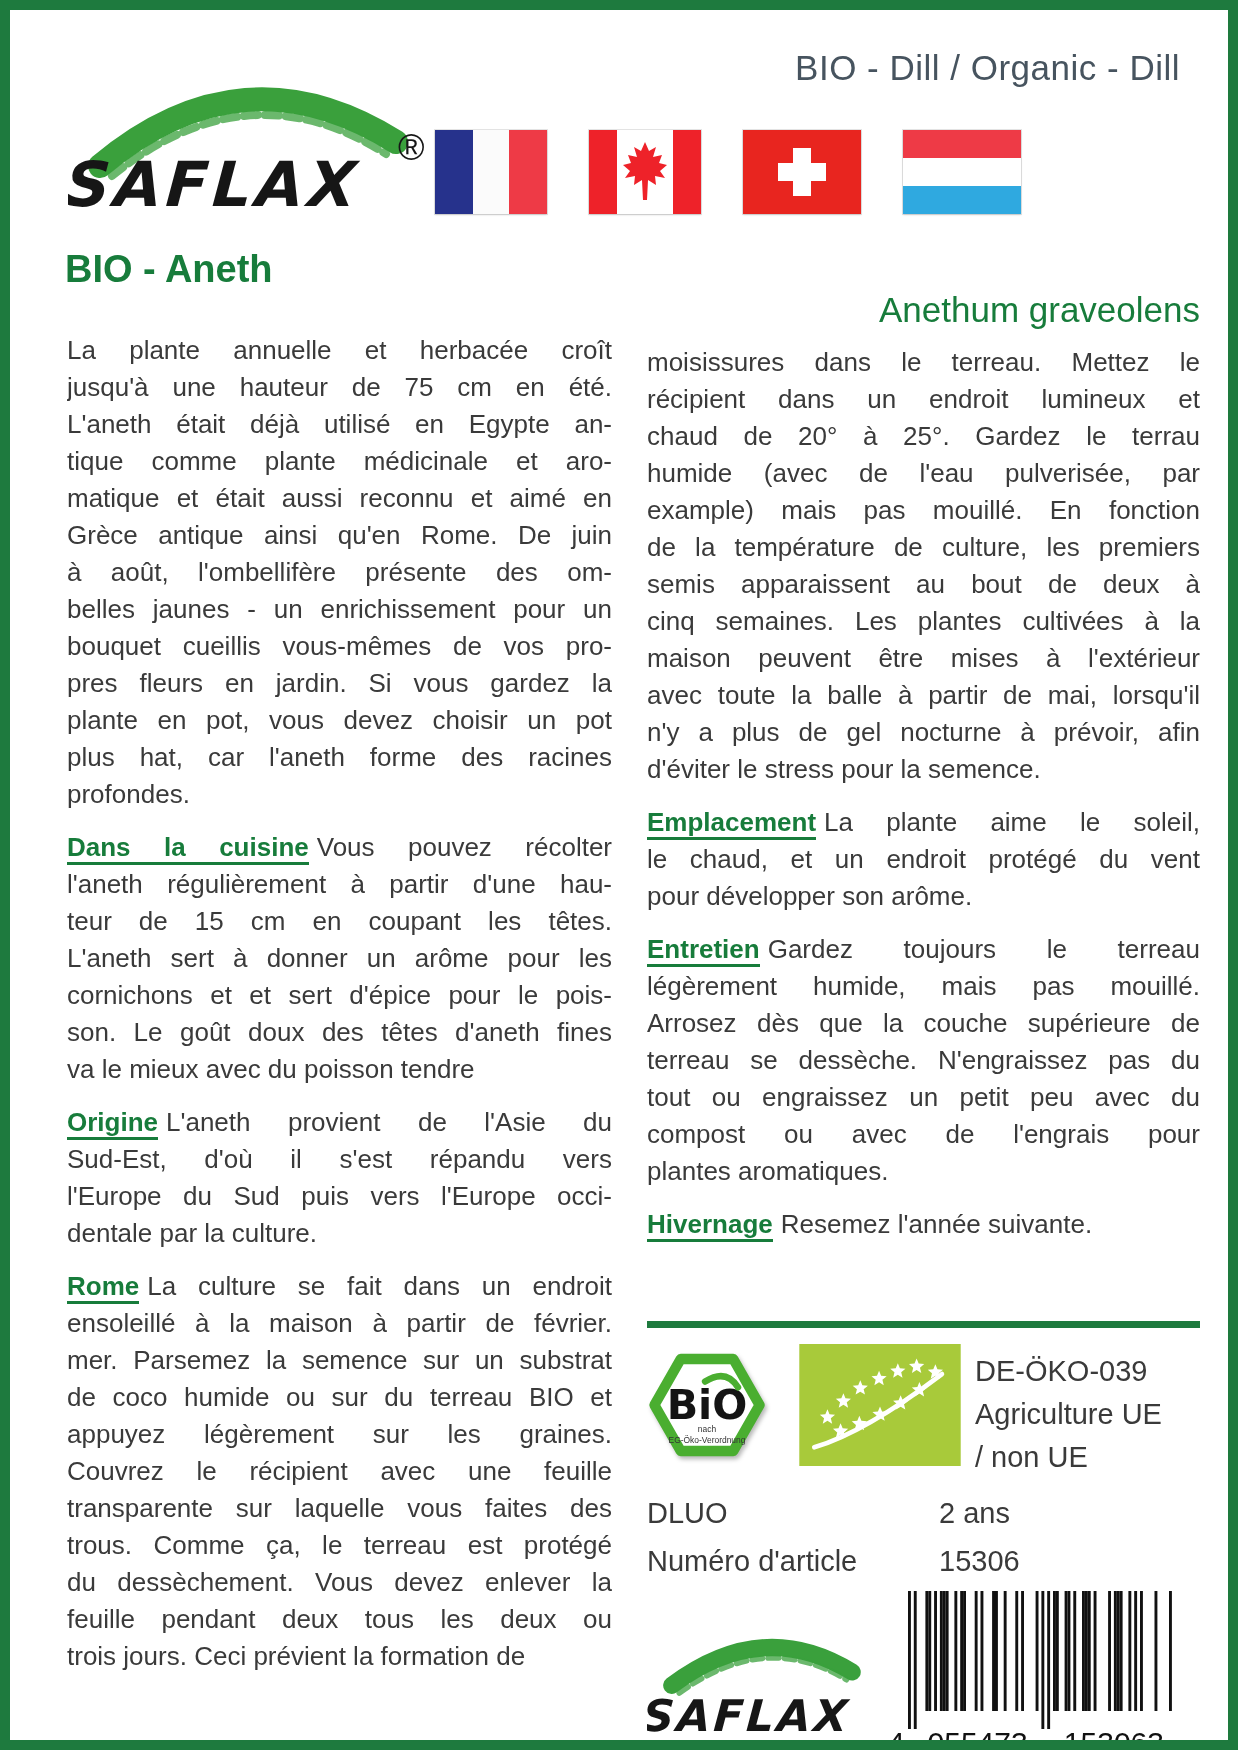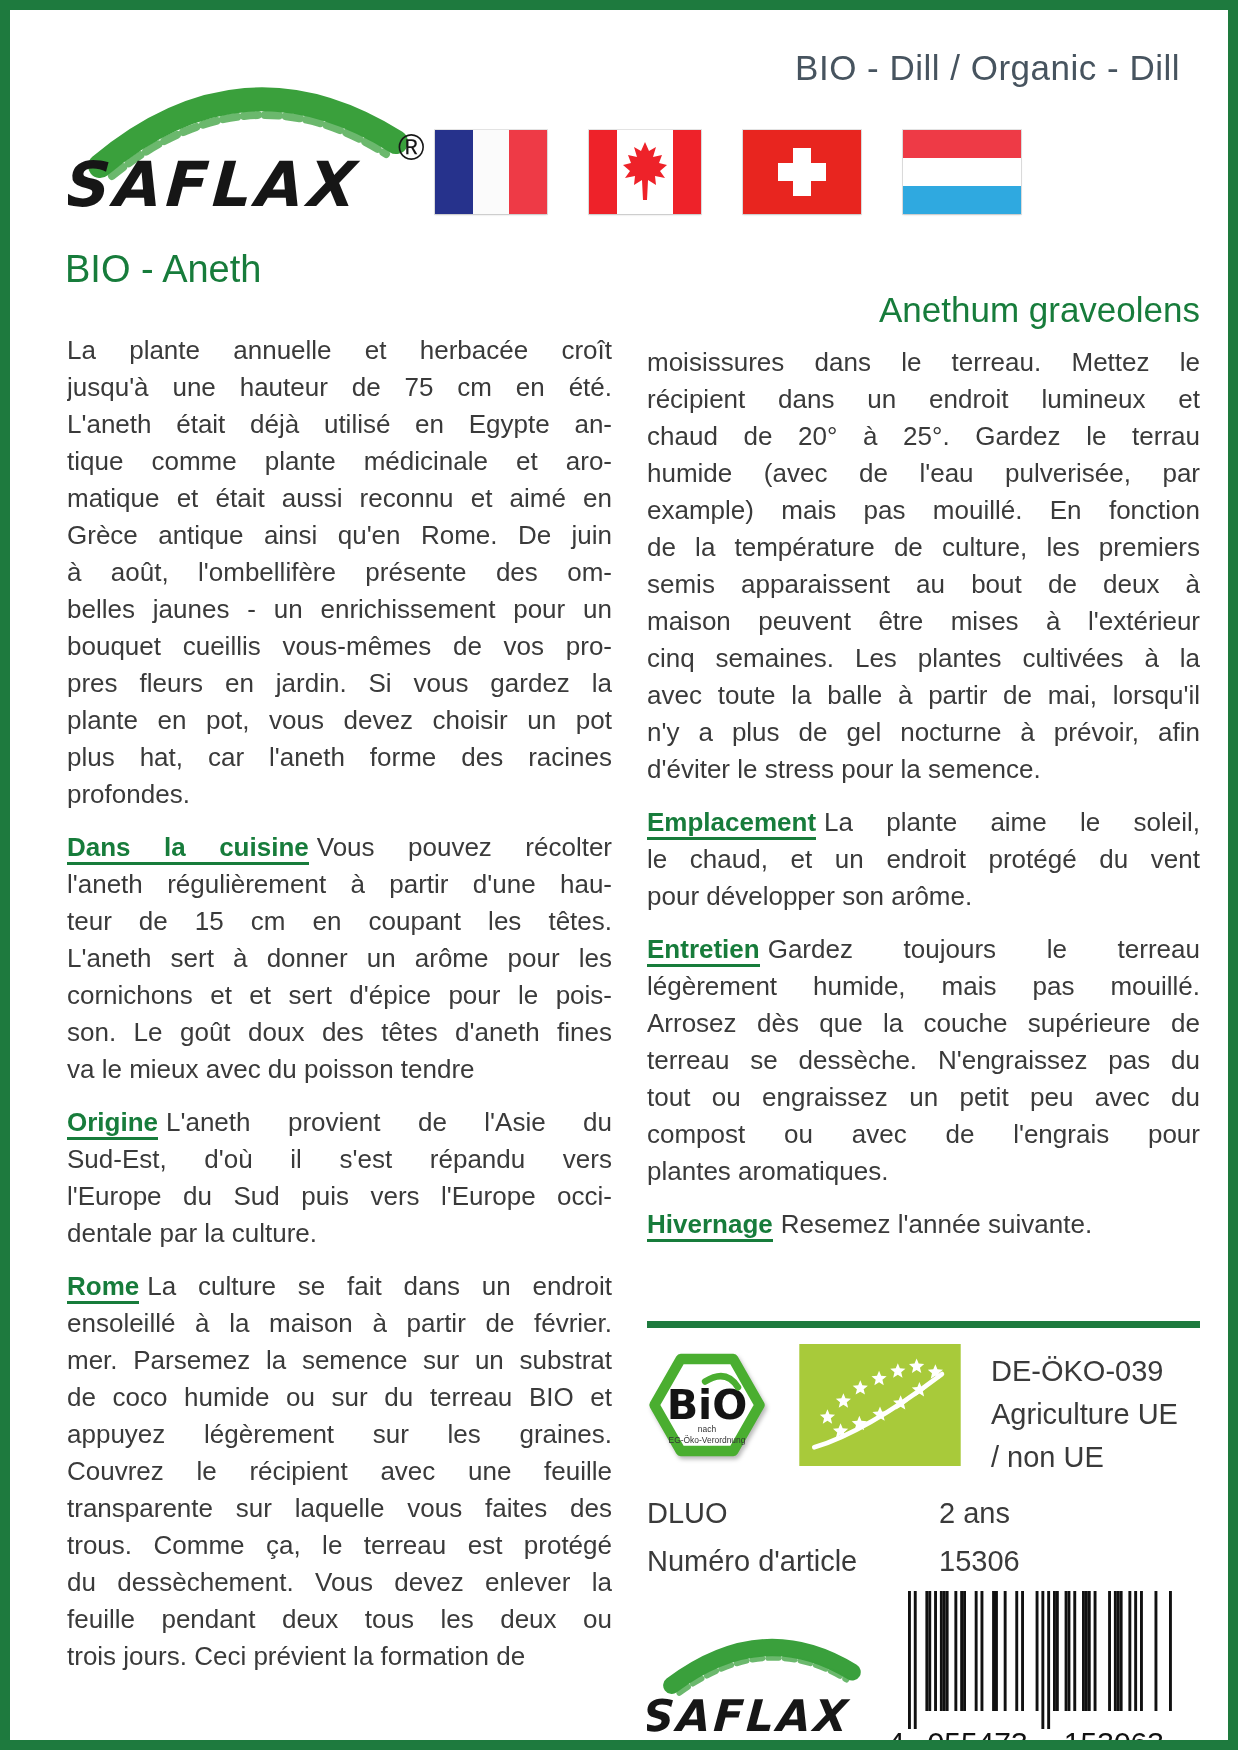--- a/index.html
+++ b/index.html
@@ -13,37 +13,37 @@
     color:#3a3a3a;
     overflow:hidden;
     margin:0 auto;
   }
   
   .logo-top{position:absolute;left:58px;top:28px;width:360px;height:178px;}
   .subtitle{position:absolute;right:48px;top:38px;font-size:35px;color:#47545f;letter-spacing:.5px;}
   .flags{position:absolute;left:425px;top:120px;display:flex;gap:42px;}
   .flags svg{display:block;outline:1px solid rgba(0,0,0,.10);box-shadow:0 1px 2px rgba(0,0,0,.15);}
   
-  .title{position:absolute;left:55px;top:238px;font-size:38px;font-weight:normal;color:#177c3b;text-align:center;}
+  .title{position:absolute;left:55px;top:238px;font-size:38px;font-weight:bold;color:#177c3b;text-align:center;}
   
   .col{position:absolute;font-size:26px;line-height:37px;}
   #col-left{left:57px;top:322px;width:545px;}
   #col-right{left:637px;top:280px;width:553px;}
   .latin{font-size:35px;color:#177c3b;text-align:right;margin-bottom:14px;line-height:40px;}
   .para{margin-bottom:16px;}
   .line{text-align:justify;text-align-last:justify;height:37px;overflow:hidden;}
   .line.end{text-align-last:left;}
   .h{color:#177c3b;font-weight:bold;border-bottom:3px solid #177c3b;padding-bottom:0px;margin-right:8px;}
   
   .cert{position:absolute;left:637px;top:1311px;width:553px;}
   .cert-sep{height:7px;background:#1e7a3e;}
   .cert-row{display:flex;align-items:flex-start;margin-top:16px;}
   .bio-seal{filter:drop-shadow(2px 3px 2px rgba(0,0,0,.28));}
   .eu-logo{margin-left:28px;}
-  .cert-text{margin-left:26px;font-size:29px;line-height:43px;color:#3a3a3a;padding-top:6px;}
+  .cert-text{margin-left:10px;font-size:29px;line-height:43px;color:#3a3a3a;padding-top:6px;}
   .details{margin-top:10px;}
   .detail-row{display:flex;height:48px;align-items:center;font-size:29px;}
   .detail-label{width:292px;}
   .cert-bottom{position:relative;height:175px;margin-top:4px;}
   .logo-footer{position:absolute;left:0;top:10px;}
   .barcode{position:absolute;right:0;top:0;}
 </style>
 </head>
 <body>
 
@@ -134,22 +134,22 @@
     <div class="latin">Anethum graveolens</div>
     <div id="col-right-paras">
         <div class="para">
           <div class="line">moisissures dans le terreau. Mettez le</div>
           <div class="line">récipient dans un endroit lumineux et</div>
           <div class="line">chaud de 20° à 25°. Gardez le terrau</div>
           <div class="line">humide (avec de l'eau pulverisée, par</div>
           <div class="line">example) mais pas mouillé. En fonction</div>
           <div class="line">de la température de culture, les premiers</div>
           <div class="line">semis apparaissent au bout de deux à</div>
+          <div class="line">cinq semaines. Les plantes cultivées à la</div>
           <div class="line">maison peuvent être mises à l'extérieur</div>
-          <div class="line">cinq semaines. Les plantes cultivées à la</div>
           <div class="line">avec toute la balle à partir de mai, lorsqu'il</div>
           <div class="line">n'y a plus de gel nocturne à prévoir, afin</div>
           <div class="line end">d'éviter le stress pour la semence.</div>
         </div>
         <div class="para">
           <div class="line"><span class="h">Emplacement</span>La plante aime le soleil,</div>
           <div class="line">le chaud, et un endroit protégé du vent</div>
           <div class="line end">pour développer son arôme.</div>
         </div>
         <div class="para">

